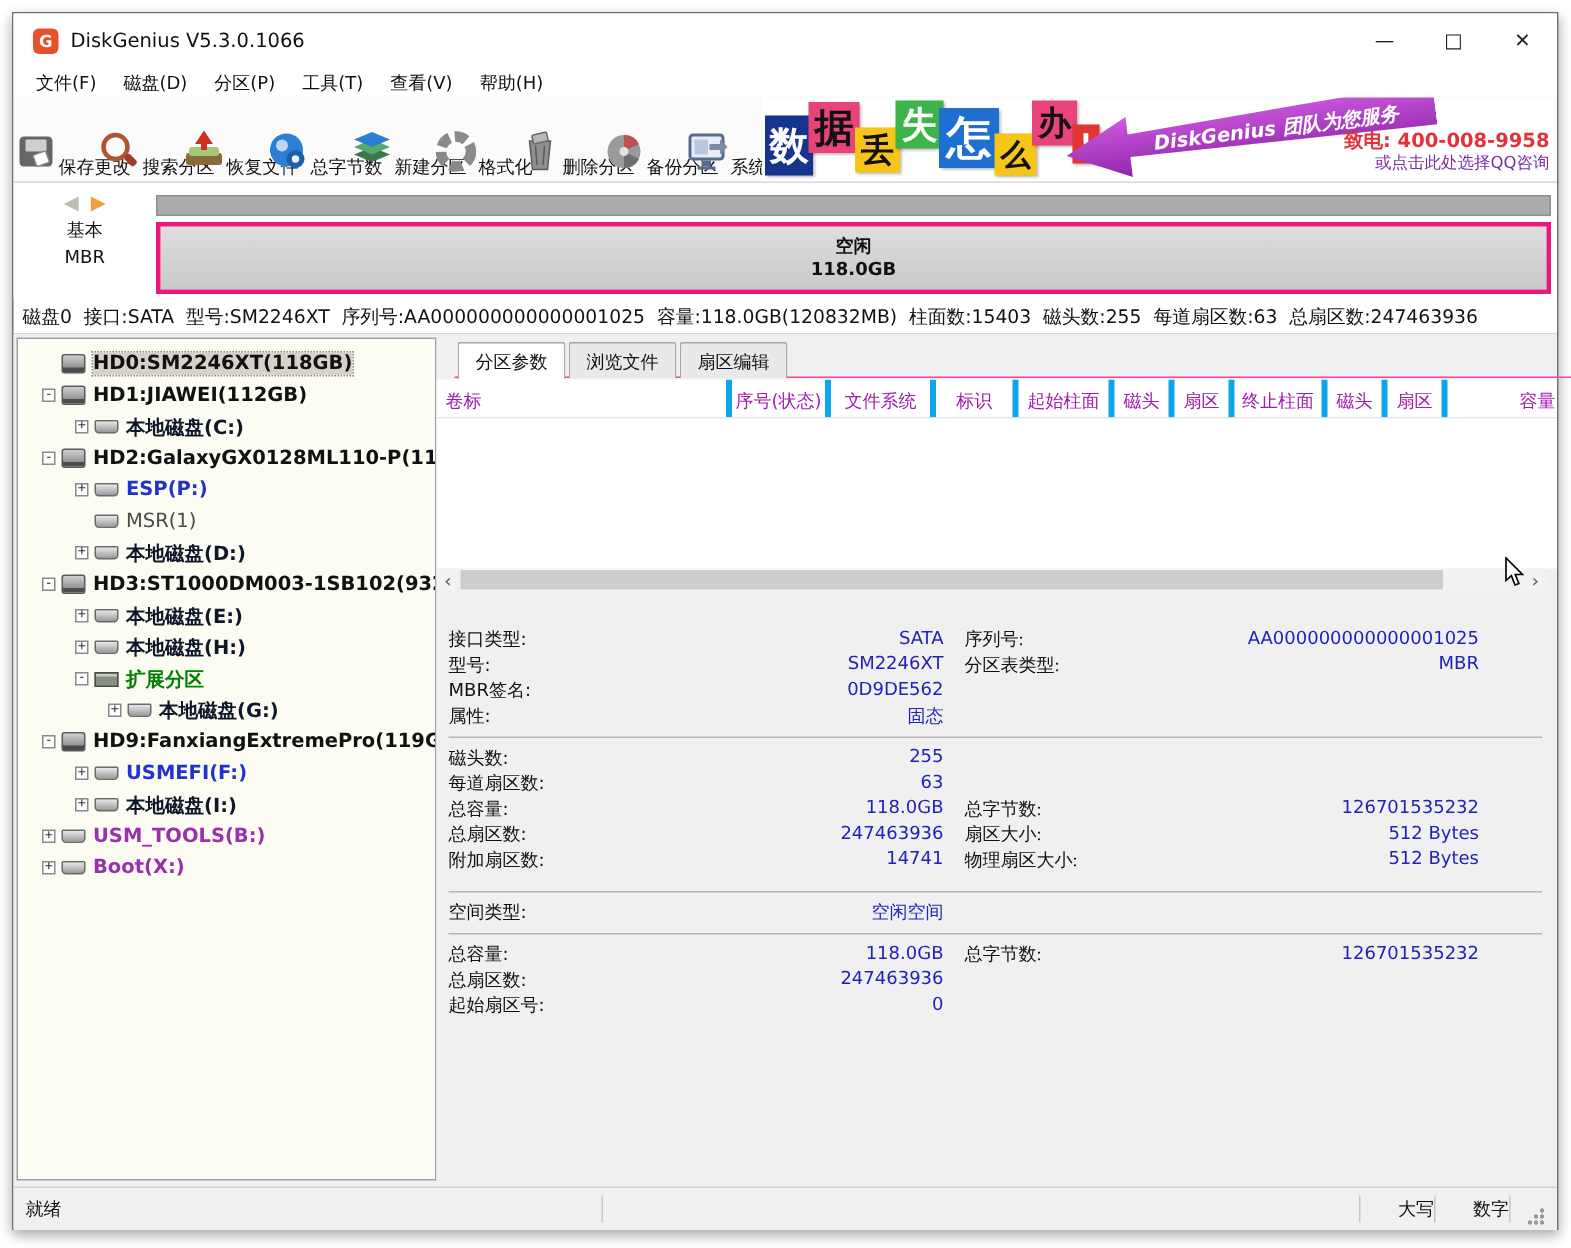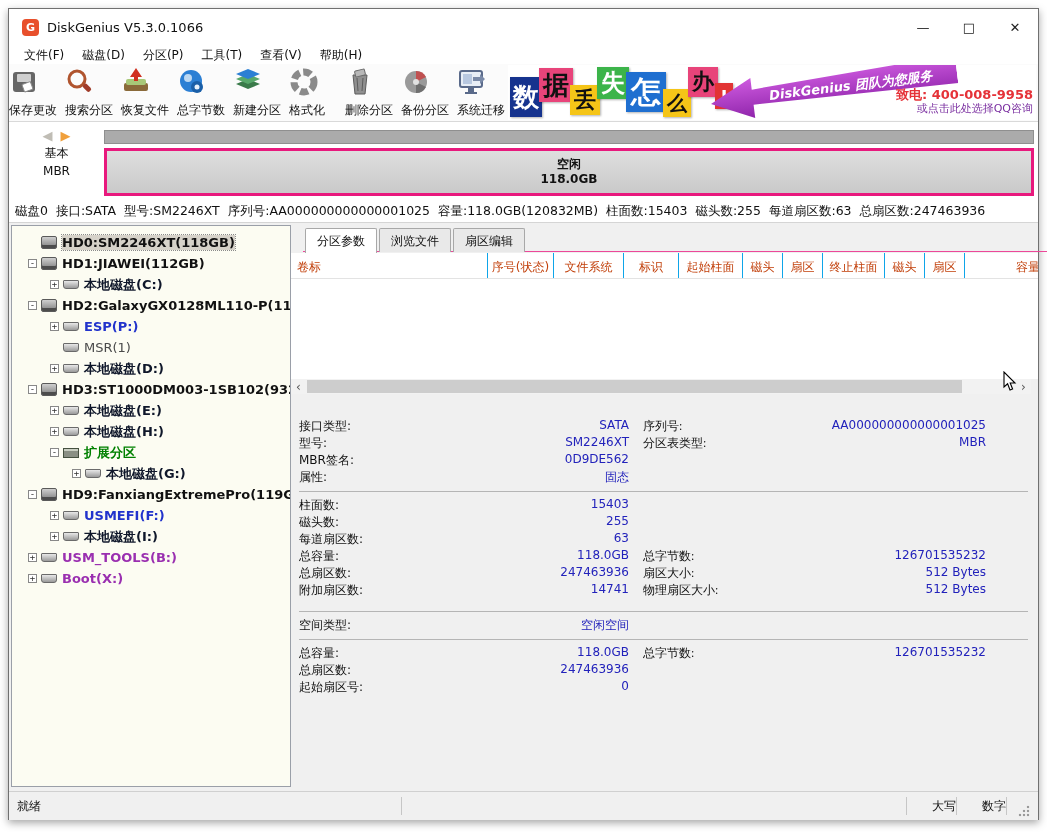--- a/index.html
+++ b/index.html
@@ -14,21 +14,21 @@
   .title-text { margin-left:8px; font-size:13px; color:#111; }
   .win-controls { position:absolute; right:0; top:0; height:37px; display:flex; }
   .win-btn { width:46px; height:37px; display:flex; align-items:center; justify-content:center; font-size:13px; color:#222; }
 
   
   .menubar { position:absolute; left:0; top:37px; width:100%; height:18px; display:flex; padding-left:6px; background:#fff; }
   .menu-item { font-size:12px; color:#111; padding:1px 9px; }
 
   
   .toolbar { position:absolute; left:0; top:55px; width:100%; height:58px; background:#fbfbfb; border-bottom:1px solid #d9d9d9; display:flex; }
-  .tool-btn { width:56px; height:56px; display:flex; flex-direction:column; align-items:flex-start; justify-content:flex-start; padding-top:3px; }
+  .tool-btn { width:56px; height:56px; display:flex; flex-direction:row; align-items:flex-end; justify-content:flex-start; padding-top:3px; }
   .tool-btn svg { width:30px; height:30px; }
   .tool-label { font-size:12px; color:#111; margin-top:1px; white-space:nowrap; }
 
   
   .banner { position:absolute; right:2px; top:56px; width:528px; height:55px; background:#fff; overflow:hidden; }
   .tiles { position:absolute; left:2px; top:0; display:flex; align-items:flex-start; }
   .tile { display:flex; align-items:center; justify-content:center; font-weight:bold; margin-right:-3px;
           box-shadow:1px 1px 2px rgba(0,0,0,.3); }
   .t0 { width:32px; height:40px; margin-top:12px; font-size:26px; background:#16338e; color:#fff; }
   .t1 { width:34px; height:34px; margin-top:3px;  font-size:26px; background:#e8447a; color:#111; }
@@ -90,21 +90,21 @@
 
   
   .rpanel { position:absolute; left:282px; top:0; width:747px; height:568px; background:#f0f0f0; }
   .tabs { position:absolute; left:12px; top:5px; height:24px; display:flex; padding-left:2px; width:100%;
           border-bottom:1px solid #ec4899; }
   .tab { font-size:12px; color:#111; padding:4px 11px 0 11px; height:24px; border:1px solid #a8a8a8;
          border-bottom:none; background:#e9e9e9; margin-right:2px; border-radius:2px 2px 0 0; }
   .tab.active { background:#fff; position:relative; top:0; height:25px; }
   .thead { position:absolute; left:0; top:30px; width:747px; height:26px; background:#fff; display:flex;
            border-bottom:1px solid #e3e3e3; overflow:hidden; }
-  .th { flex:none; font-size:12px; color:#c2410c; border-right:1px solid #0ea5e9; padding-top:6px; text-align:center;
+  .th { flex:none; font-size:12px; color:#a21caf; border-right:4px solid #0ea5e9; padding-top:6px; text-align:center;
         white-space:nowrap; overflow:hidden; }
   .th.left { text-align:left; padding-left:6px; }
   .th.right { text-align:right; padding-right:4px; }
   .w1{width:197px}.w2{width:66px}.w3{width:70px}.w4{width:55px}.w5{width:64px}.w6{width:40px}
   .w7{width:40px}.w8{width:62px}.w9{width:40px}.w10{width:40px}.w11{width:80px}
   .tbody { position:absolute; left:0; top:56px; width:747px; height:100px; background:#fff; }
   .hscroll { position:absolute; left:0; top:156px; width:740px; height:15px; background:#f2f2f2; display:flex; align-items:center; }
   .hs-arrow { width:15px; text-align:center; font-size:12px; color:#555; flex:none; }
   .hs-thumb { margin-left:1px; width:655px; height:13px; background:#cdcdcd; flex:none; }
   .hs-track { flex:1; }
@@ -417,24 +417,20 @@
         <div class="drow">
             <span class="dl">MBR签名:</span>
             <span class="dv">0D9DE562</span>
           </div>
         <div class="drow">
             <span class="dl">属性:</span>
             <span class="dv">固态</span>
           </div>
         <div class="dsep"></div>
         <div class="drow">
-            <span class="dl">柱面数:</span>
-            <span class="dv">15403</span>
-          </div>
-        <div class="drow">
             <span class="dl">磁头数:</span>
             <span class="dv">255</span>
           </div>
         <div class="drow">
             <span class="dl">每道扇区数:</span>
             <span class="dv">63</span>
           </div>
         <div class="drow">
             <span class="dl">总容量:</span>
             <span class="dv">118.0GB</span>

